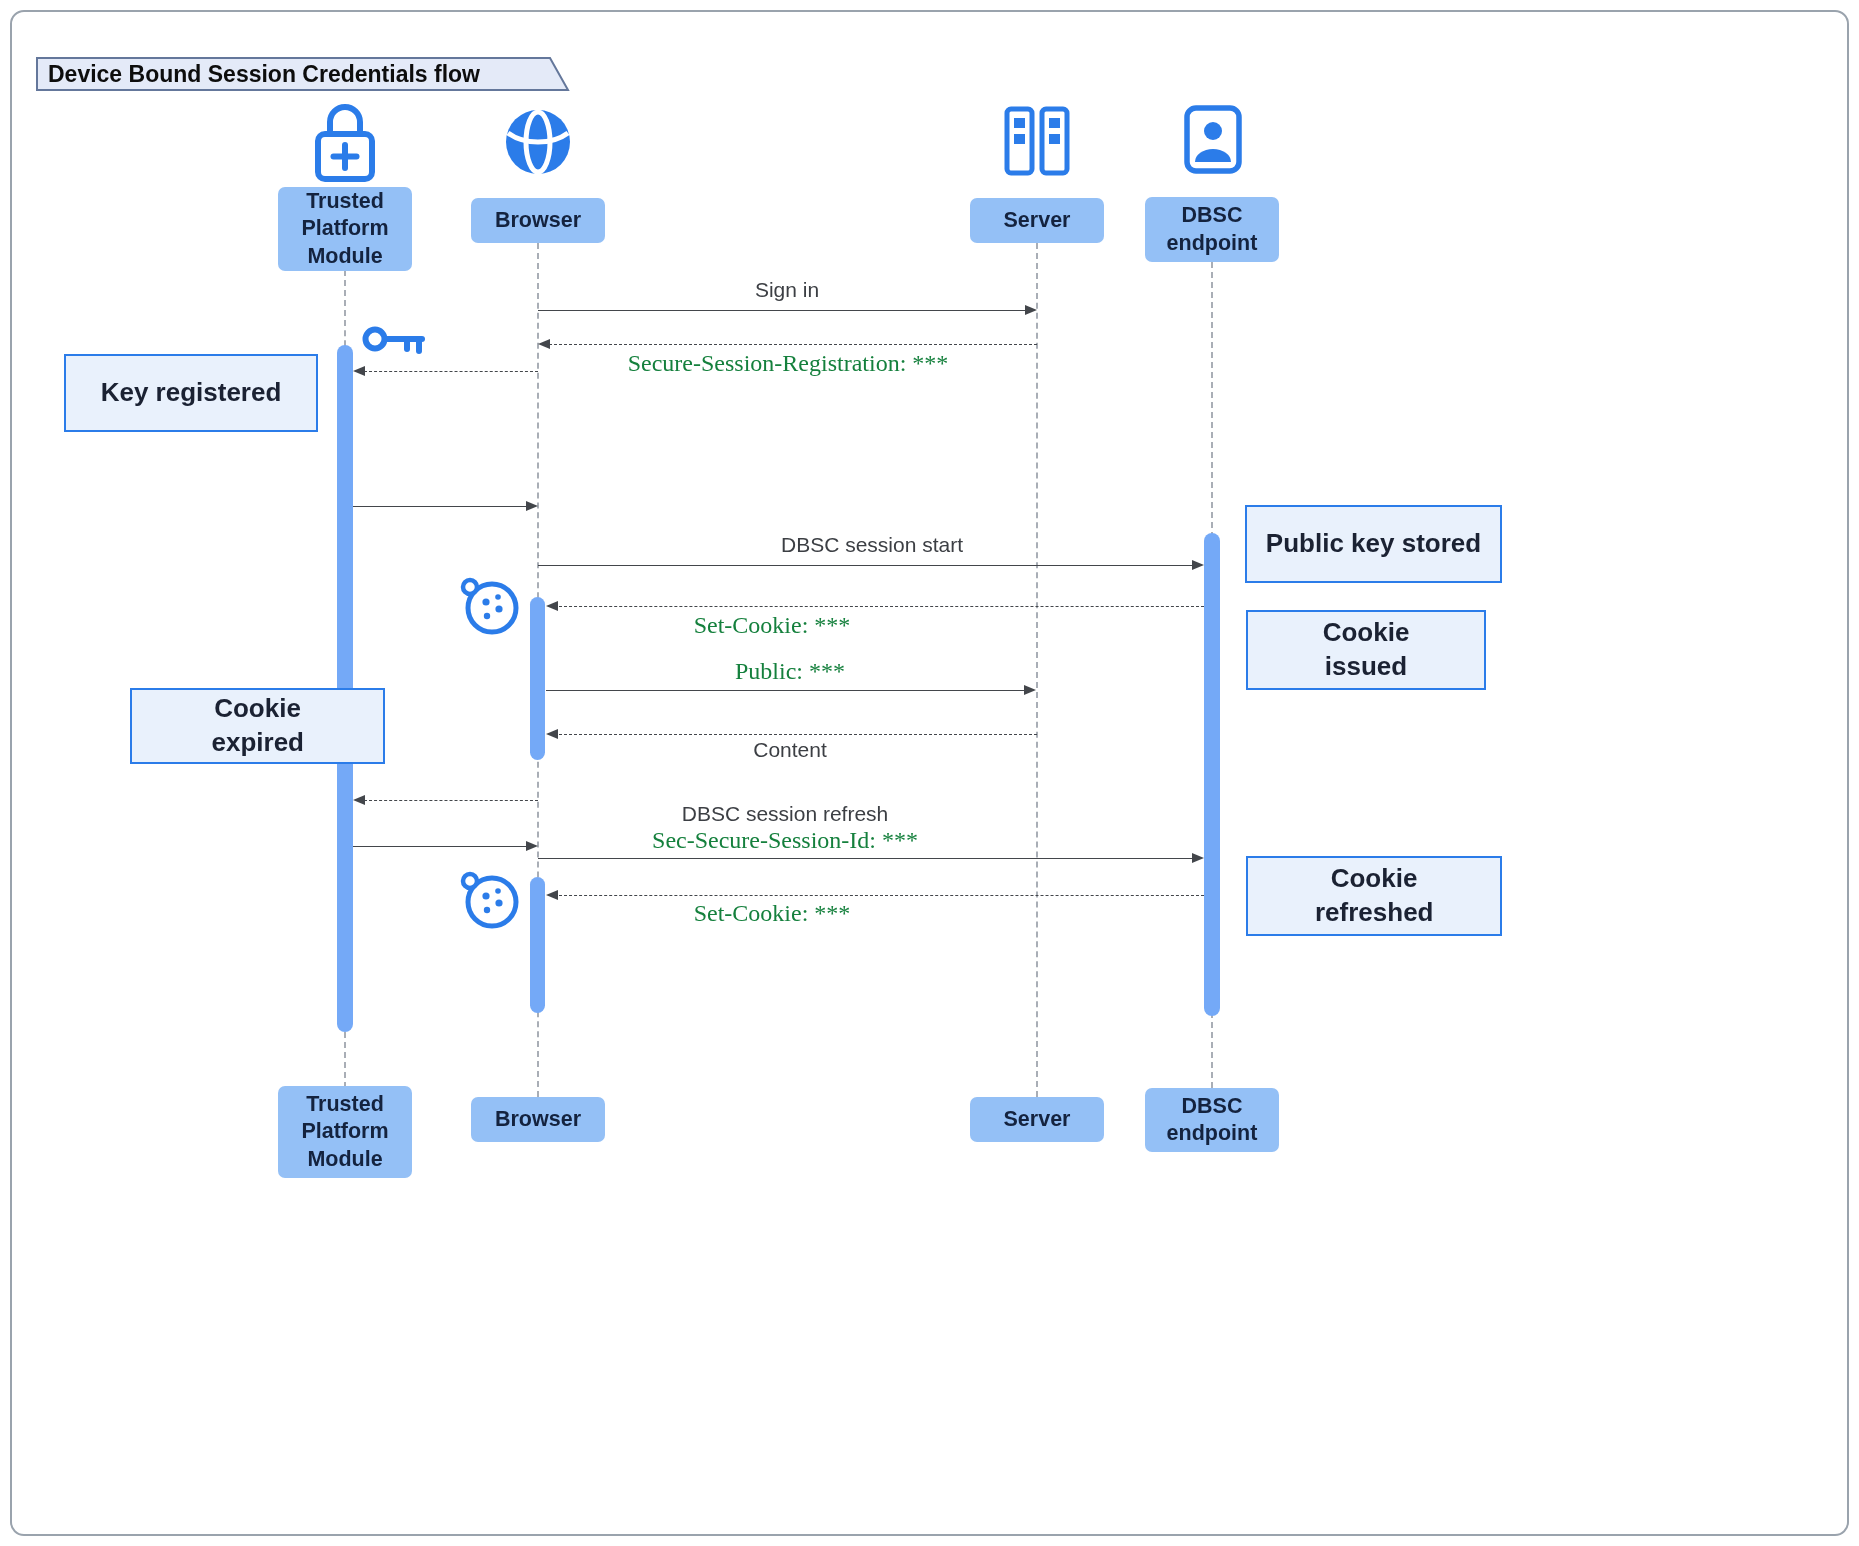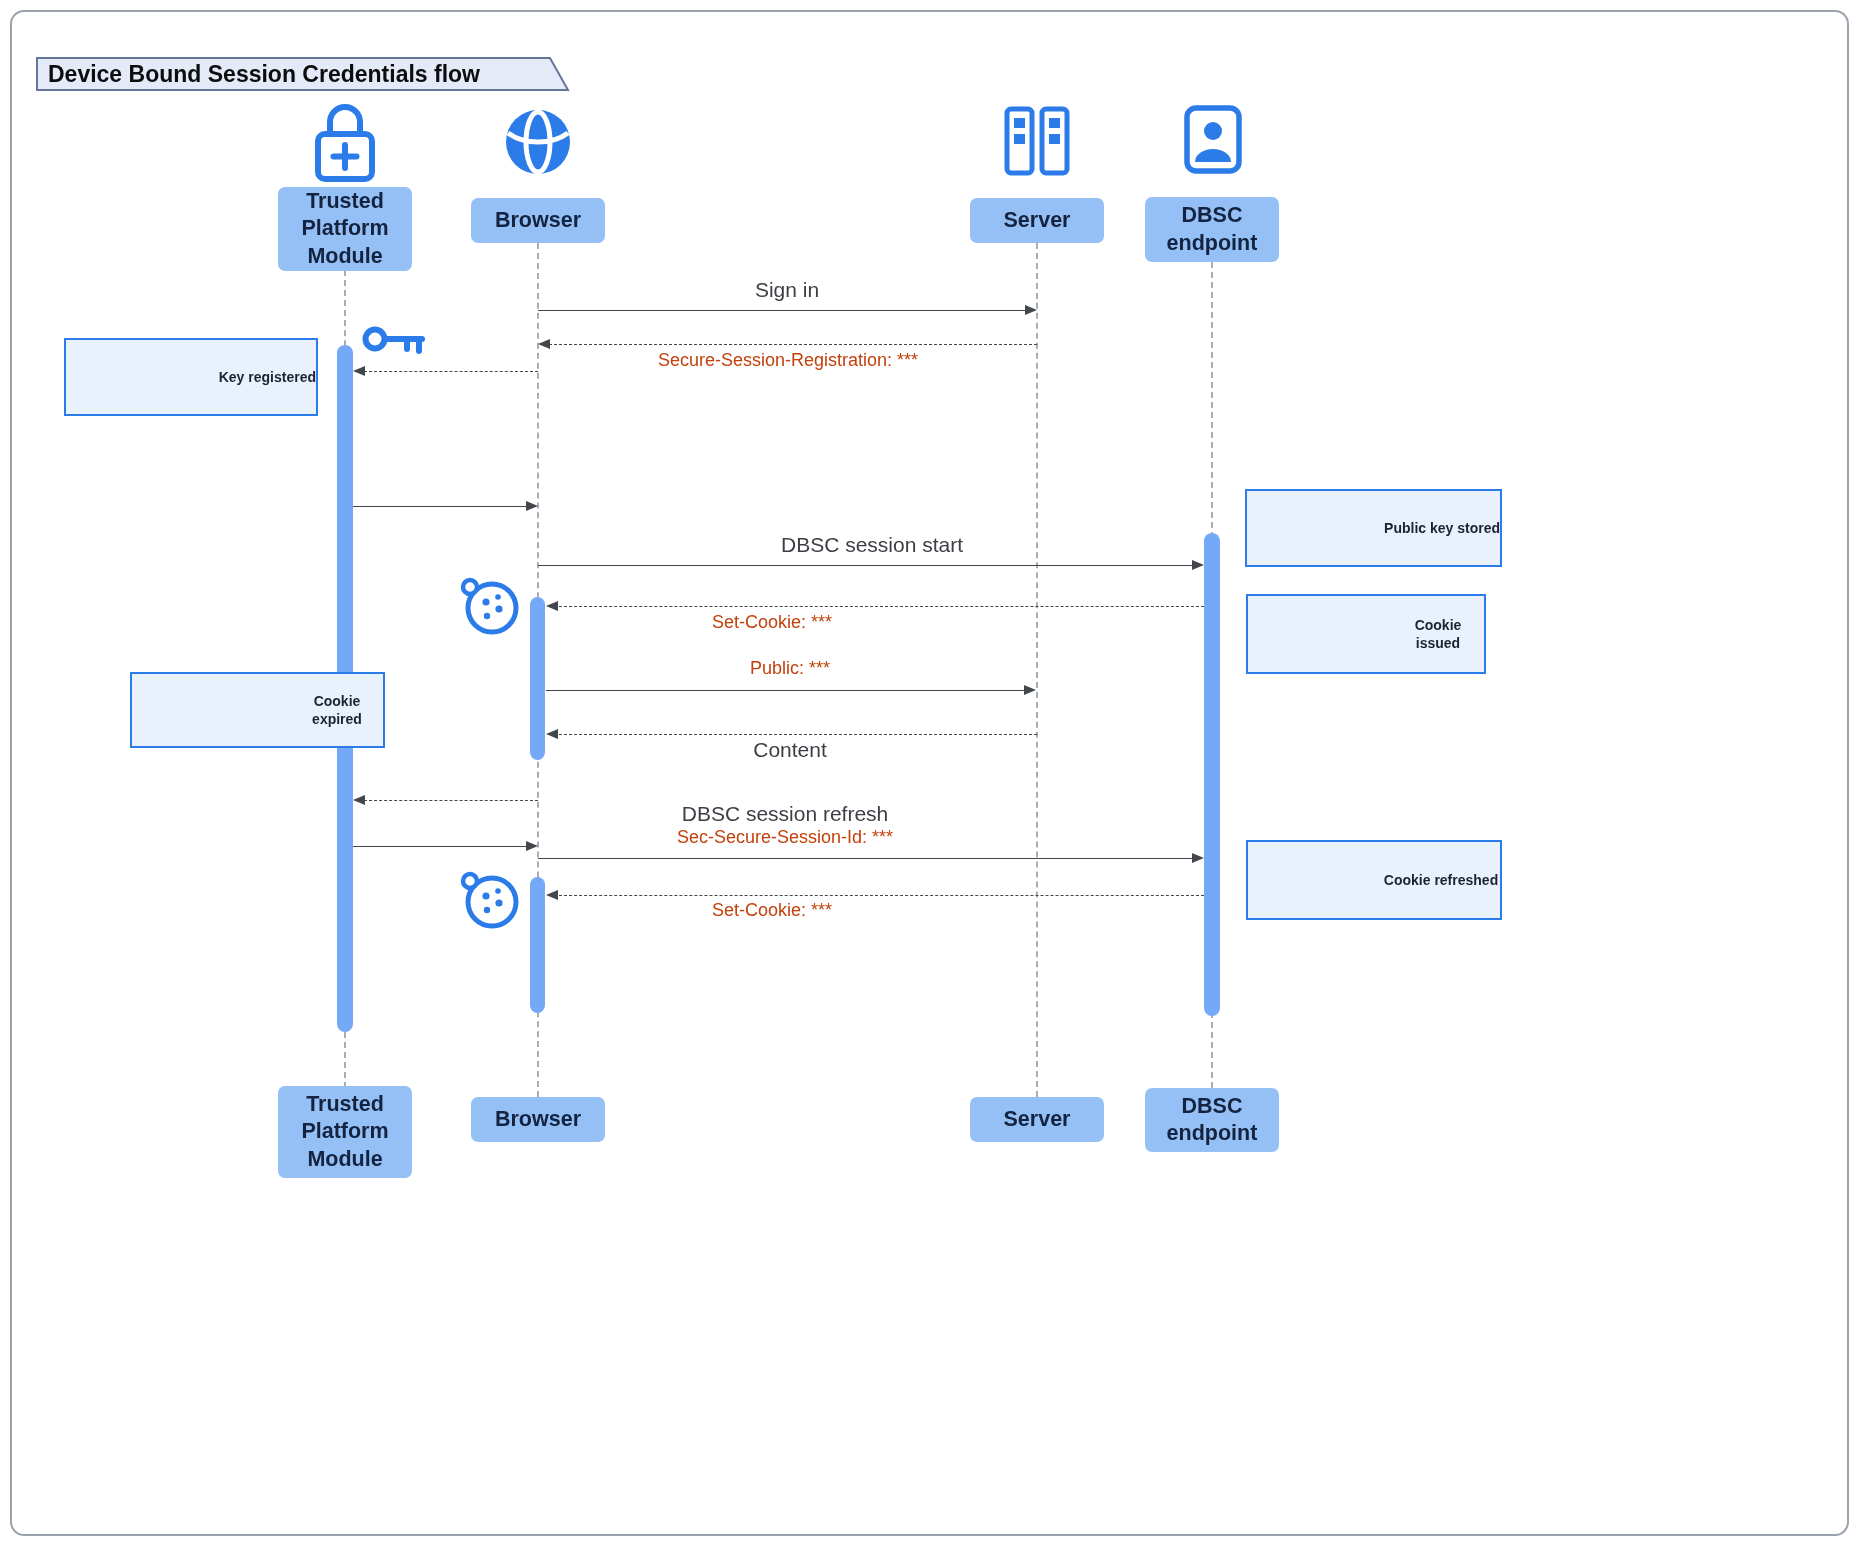--- a/index.html
+++ b/index.html
@@ -17,33 +17,33 @@
   .lifeline { position:absolute; width:0; border-left:2px dashed var(--lifeline,#a9aeb6); }
 
   .activation { position:absolute; background:var(--activation,#74a9f7); border-radius:8px; }
 
   .actor-box { position:absolute; background:var(--actor-fill,#94c0f6); border-radius:7px;
                display:flex; align-items:center; justify-content:center; text-align:center;
                font-weight:bold; font-size:21.5px; line-height:1.26; color:#14233f; padding:2px 4px; }
 
   .note { position:absolute; background:var(--note-fill,#e9f1fc);
           border:2px solid var(--note-border,#2b7ce9);
-          display:flex; align-items:center; justify-content:flex-end; text-align:center;
-          font-weight:bold; font-size:14px; line-height:1.3; color:#1b2233; }
+          display:flex; align-items:center; justify-content:center; text-align:center;
+          font-weight:bold; font-size:26px; line-height:1.3; color:#1b2233;margin-top:16px; }
 
   .arrow { position:absolute; height:0; border-top:1.8px solid var(--arrow,#43464b); }
   .arrow.dashed { border-top-style:dashed; }
   .head { position:absolute; width:0; height:0;
           border-top:5px solid transparent; border-bottom:5px solid transparent; }
   .head.right { border-left:12px solid var(--arrow,#43464b); }
   .head.left  { border-right:12px solid var(--arrow,#43464b); }
 
   .msg { position:absolute; transform:translateX(-50%); white-space:nowrap;
          font-size:21px; color:#3c3f44; }
-  .msg.mono { font-family:Liberation Sans, sans-serif; color:#c2410c; font-size:18px; }
+  .msg.mono { font-family:Liberation Serif, serif; color:#15803d; font-size:24px; }
 
   .icon { position:absolute; color:var(--accent,#2b7ce9); }
 </style>
 </head>
 <body>
 
 <div class="stage">
 
   <div class="frame"></div>
 

